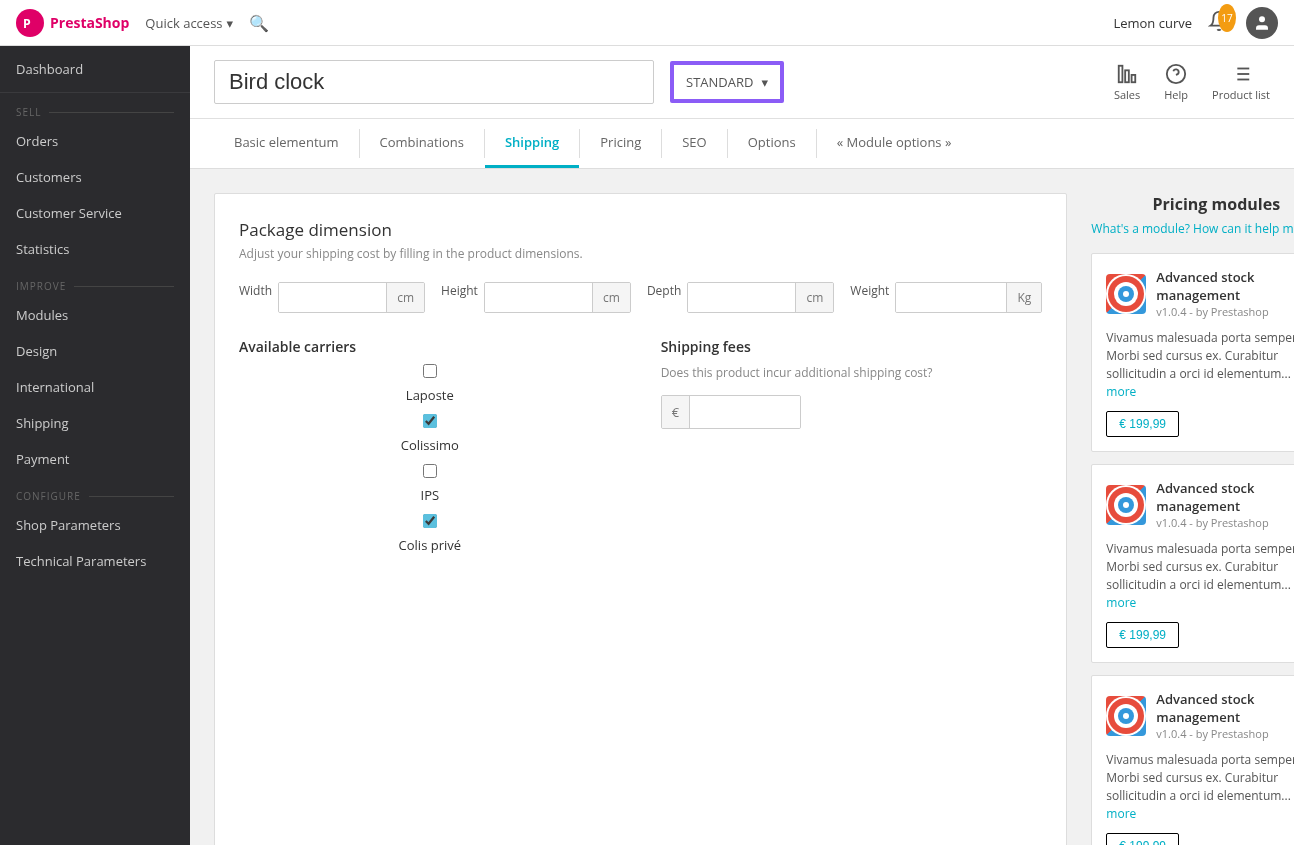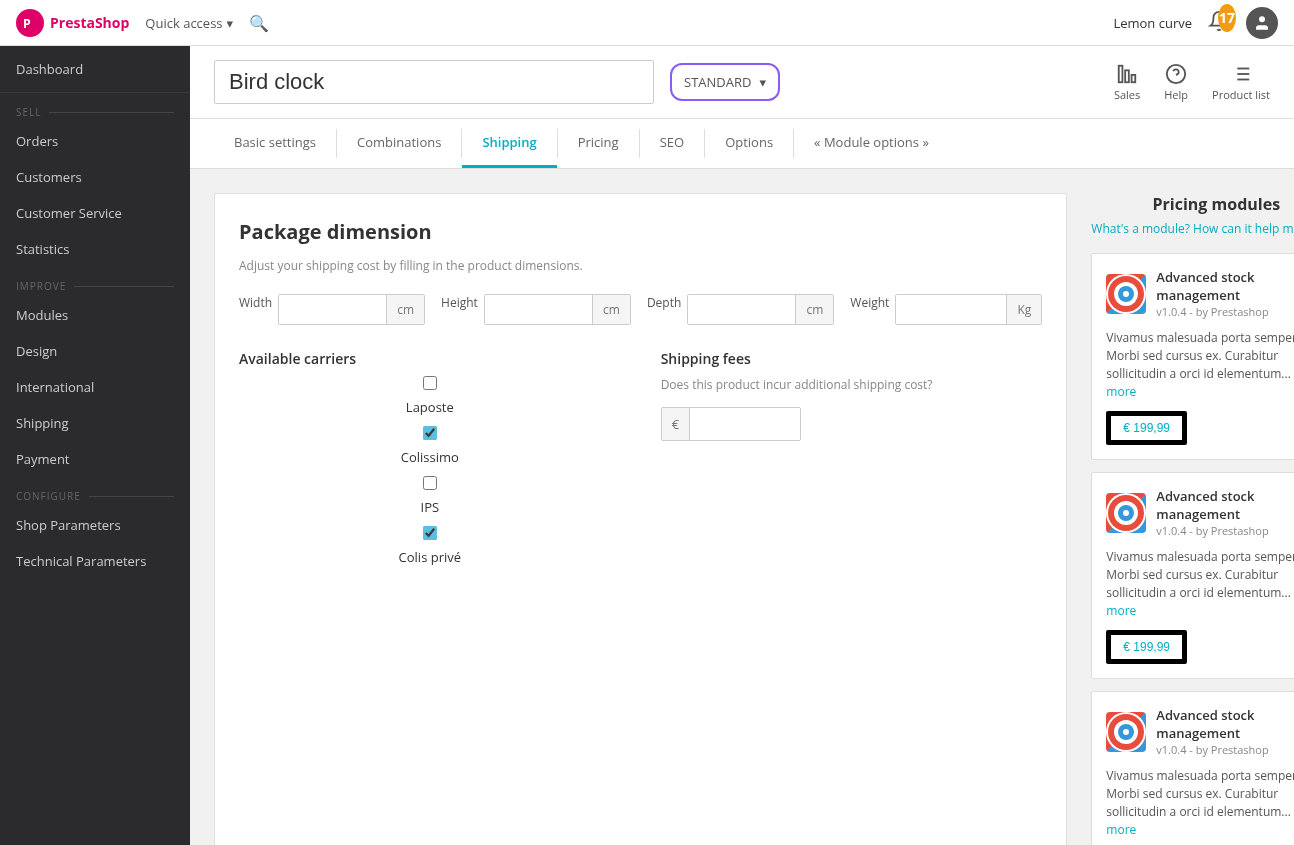--- a/index.html
+++ b/index.html
@@ -50,27 +50,27 @@
       position: relative;
       cursor: pointer;
     }
     .notif-badge {
       position: absolute;
       top: -6px;
       right: -6px;
       background: #f39c12;
       color: #fff;
       border-radius: 50%;
-      font-size: 14px;
+      font-size: 10px;
       width: 18px;
       height: 28px;
       display: flex;
       align-items: center;
       justify-content: center;
-      font-weight: bold;
+      font-weight: normal;
     }
     .topnav-avatar {
       width: 32px;
       height: 32px;
       border-radius: 50%;
       background: #555;
       display: flex;
       align-items: center;
       justify-content: center;
       color: #fff;
@@ -148,22 +148,22 @@
       padding: 8px 14px;
       font-size: 22px;
       font-weight: 300;
       color: #333;
       width: 440px;
       outline: none;
     }
     .product-type-select {
       display: flex;
       align-items: center;
-      border: 2px solid #8b5cf6;
-      border-radius: 12px;
+      border: 4px solid #8b5cf6;
+      border-radius: 2px;
       background: #fff;
       padding: 8px 12px;
       font-size: 13px;
       color: #555;
       cursor: pointer;
       gap: 8px;
     }
     .header-actions {
       margin-left: auto;
       display: flex;
@@ -213,24 +213,24 @@
     .left-panel {
       flex: 1;
       background: #fff;
       border: 1px solid #ddd;
       border-radius: 2px;
       padding: 24px;
       min-height: 500px;
     }
 
     .section-title {
-      font-size: 20px;
-      font-weight: 700;
+      font-size: 17px;
+      font-weight: 400;
       color: #333;
-      margin-bottom: 12px;
+      margin-bottom: 4px;
     }
     .section-subtitle {
       font-size: 12px;
       color: #888;
       margin-bottom: 20px;
     }
 
     .dimension-row {
       display: flex;
       gap: 16px;
@@ -386,21 +386,21 @@
       font-size: 12px;
       color: #555;
       line-height: 1.5;
       margin-bottom: 10px;
     }
     .module-card-desc a {
       color: #00afc5;
       text-decoration: none;
     }
     .module-price-btn {
-      border: 5px solid #000000;
+      border: 1px solid #000000;
       color: #00afc5;
       background: #fff;
       border-radius: 2px;
       padding: 5px 12px;
       font-size: 12px;
       cursor: pointer;
       display: inline-block;
     }
 
     
@@ -498,21 +498,21 @@
             <line x1="3" y1="6" x2="3.01" y2="6"></line>
               <line x1="3" y1="12" x2="3.01" y2="12"></line>
               <line x1="3" y1="18" x2="3.01" y2="18"></line>
           </svg>
           <span>Product list</span>
         </div>
       </div>
     </div>
 
     <div class="tabs-bar">
-      <div class="tab-item">Basic settings</div>
+      <div class="tab-item">Basic elementum</div>
       <div class="tab-divider"></div>
       <div class="tab-item">Combinations</div>
       <div class="tab-divider"></div>
       <div class="tab-item active">Shipping</div>
       <div class="tab-divider"></div>
       <div class="tab-item">Pricing</div>
       <div class="tab-divider"></div>
       <div class="tab-item">SEO</div>
       <div class="tab-divider"></div>
       <div class="tab-item">Options</div>

